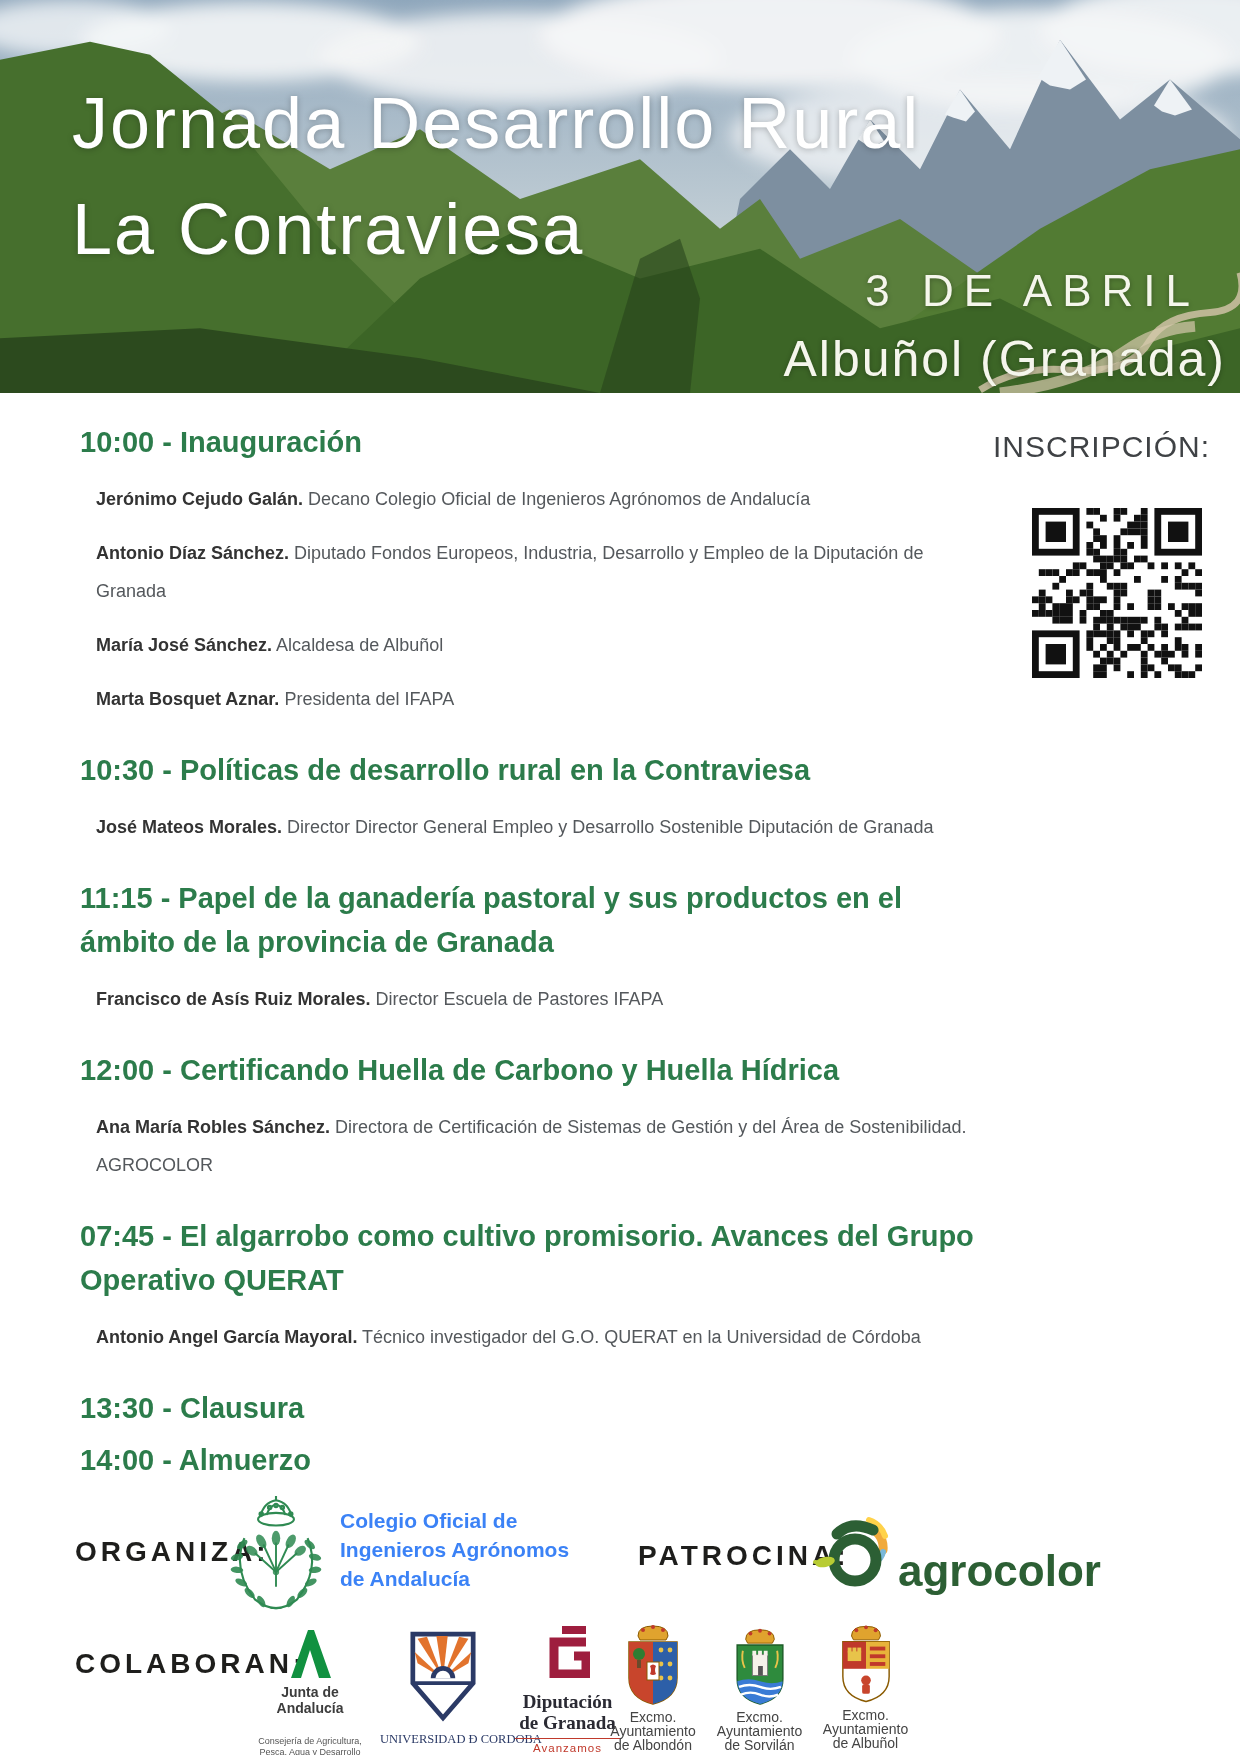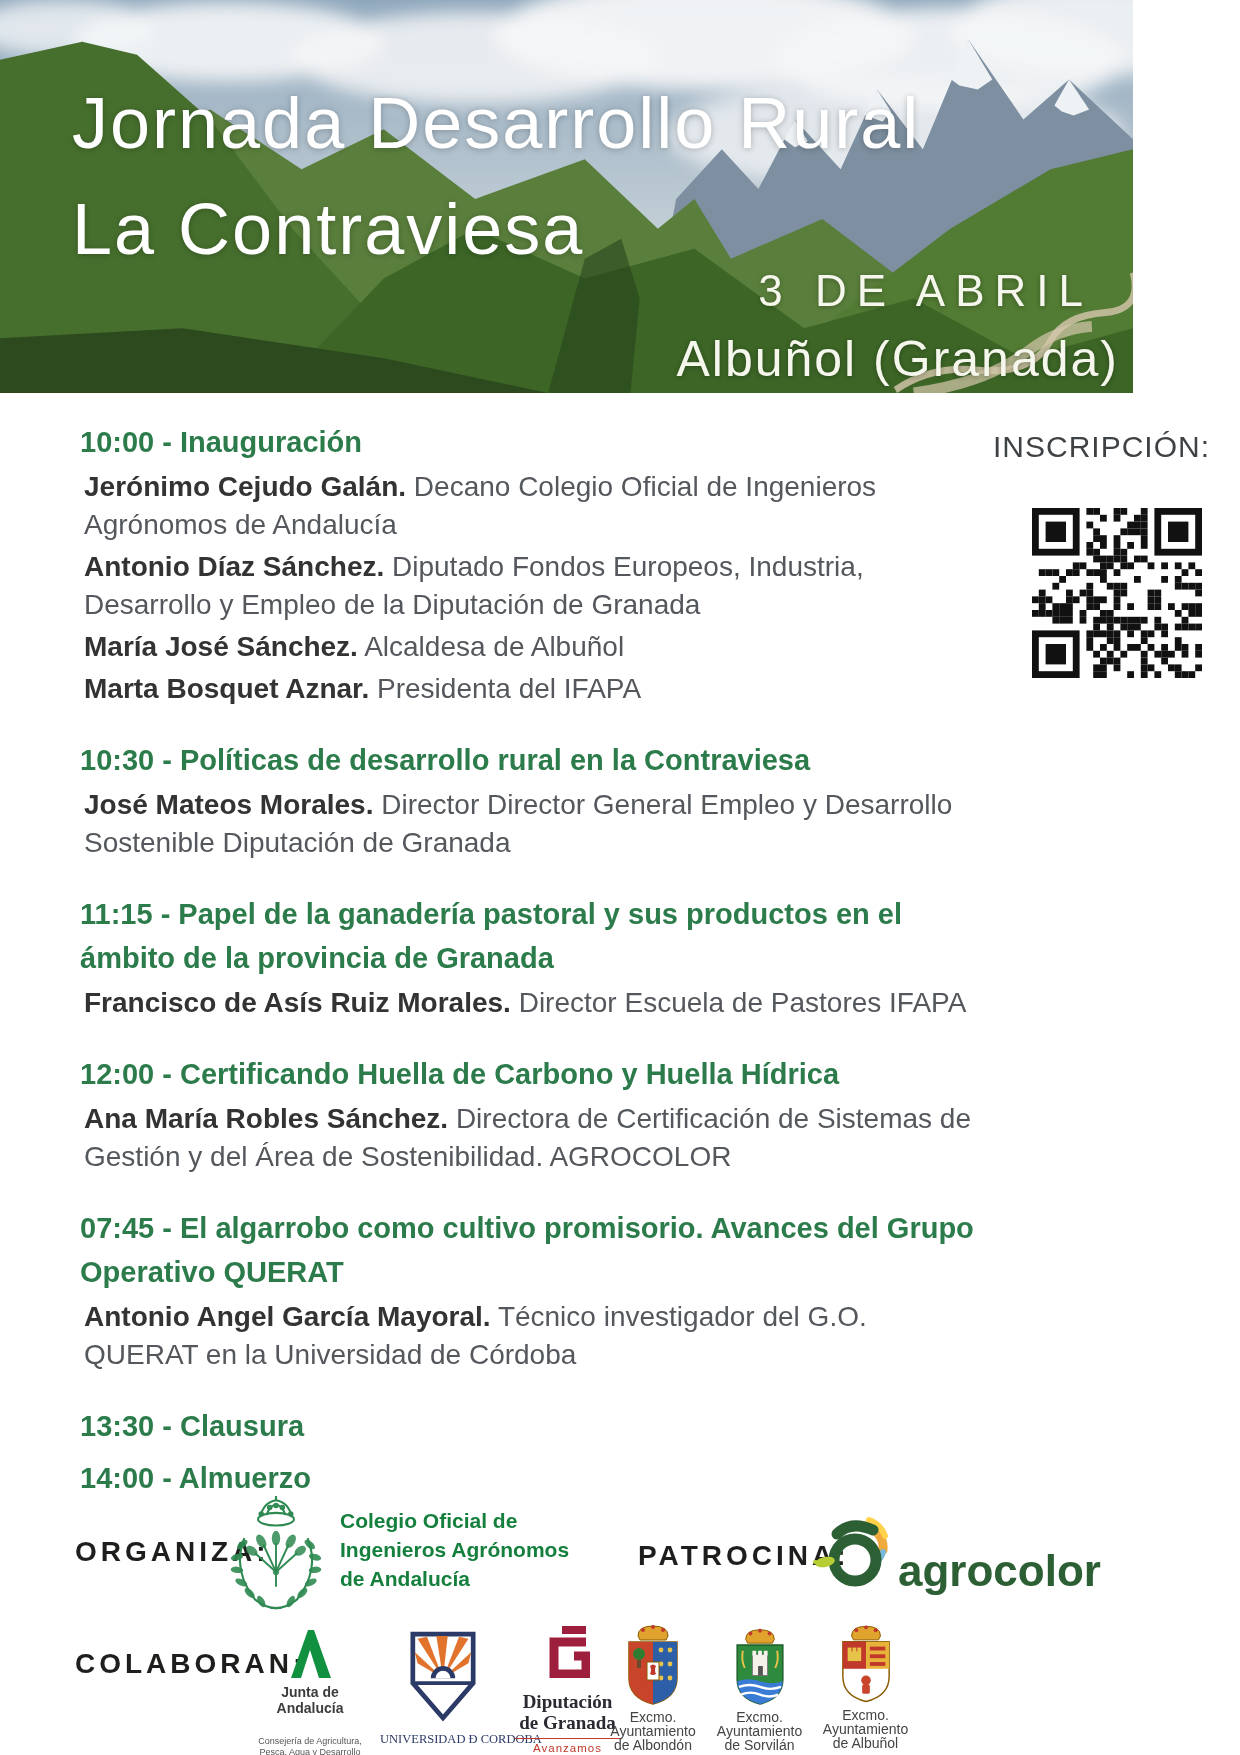--- a/index.html
+++ b/index.html
@@ -1,51 +1,51 @@
 <!DOCTYPE html>
 <html><head>
 <meta charset="utf-8">
 <style>
   html,body{margin:0;padding:0;}
   body{font-family:"Liberation Sans", sans-serif; background:#ffffff;}
   .page{position:relative;width:1240px;height:1755px;background:#ffffff;overflow:hidden;}
 
   
-  .hero{position:absolute;left:0;top:0;width:1133px;height:393px;overflow:hidden;}
+  .hero{position:absolute;left:0;top:0;width:1240px;height:393px;overflow:hidden;}
   .hero svg.mountains{position:absolute;left:0;top:0;width:100%;height:100%;display:block;}
   .hero-title{position:absolute;color:#ffffff;font-size:72px;font-weight:400;letter-spacing:2px;
               text-shadow:0 1px 6px rgba(0,0,0,.25);white-space:nowrap;}
   .hero-title.l1{left:72px;top:82px;}
   .hero-title.l2{left:72px;top:188px;}
   .hero-date{position:absolute;right:40px;top:266px;color:#f5f6ec;font-size:44px;font-weight:400;
              letter-spacing:10px;text-shadow:0 1px 5px rgba(0,0,0,.3);white-space:nowrap;}
   .hero-loc{position:absolute;right:14px;top:330px;color:#f5f6ec;font-size:50px;font-weight:400;
             letter-spacing:2px;text-shadow:0 1px 5px rgba(0,0,0,.3);white-space:nowrap;}
 
   
   .agenda{position:absolute;left:80px;top:420px;width:905px;}
   .agenda-block{margin:0 0 30px 0;}
   .agenda-time{color:#2c7c4b;font-size:29px;font-weight:700;line-height:44px;margin:0 0 2px 0;}
-  .agenda-block p{margin:4px;font-size:28px;line-height:38px;color:#54585c;}
+  .agenda-block p{margin:16px;font-size:18px;line-height:38px;color:#54585c;}
   .agenda-block p strong{color:#333333;font-weight:700;}
   .agenda-solo{margin:0 0 8px 0;}
 
   
   .inscription-label{position:absolute;left:993px;top:430px;font-size:30px;color:#3f4245;
                      letter-spacing:1px;font-weight:400;}
   .qr{position:absolute;left:1032px;top:508px;width:170px;height:170px;}
 
   
   .section-label{position:absolute;font-size:28px;font-weight:700;letter-spacing:4px;color:#1e1e1c;white-space:nowrap;}
   .lbl-organiza{left:75px;top:1536px;}
   .lbl-patrocina{left:638px;top:1540px;}
   .lbl-colaboran{left:75px;top:1648px;}
 
   .crest{position:absolute;left:222px;top:1496px;width:108px;height:116px;}
-  .colegio-text{position:absolute;left:340px;top:1506px;color:#15803d;font-weight:700;
+  .colegio-text{position:absolute;left:340px;top:1506px;color:#3b82f6;font-weight:700;
                 font-size:21px;line-height:29px;}
 
   .agrocolor-mark{position:absolute;left:813px;top:1510px;width:88px;height:82px;}
   .agrocolor-word{position:absolute;left:898px;top:1546px;color:#2c5f34;font-size:44px;font-weight:700;
                   letter-spacing:0px;}
 
   .colab{position:absolute;text-align:center;}
   .colab .cap{font-size:14px;color:#444;line-height:14px;}
 
   .junta{left:250px;top:1626px;width:120px;}

